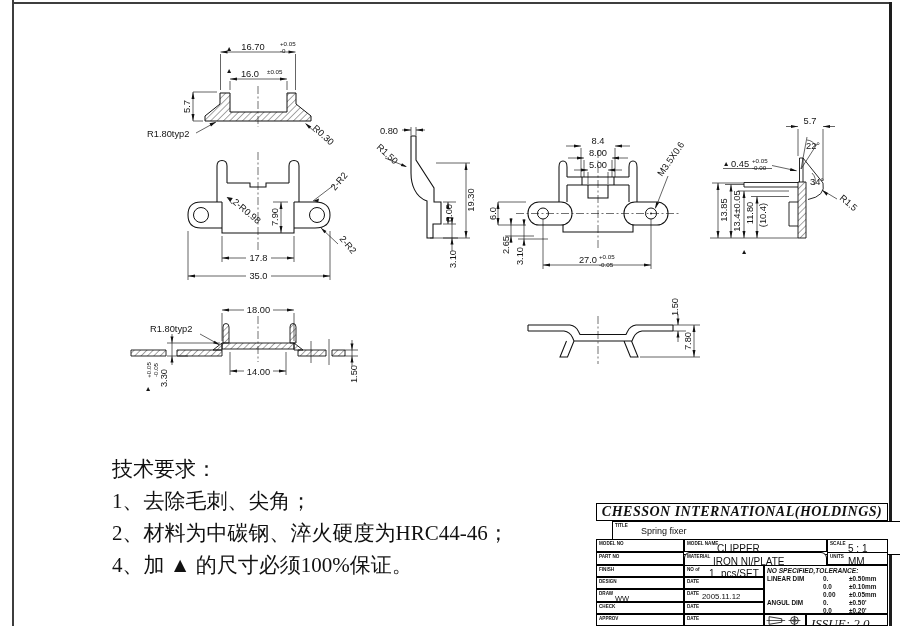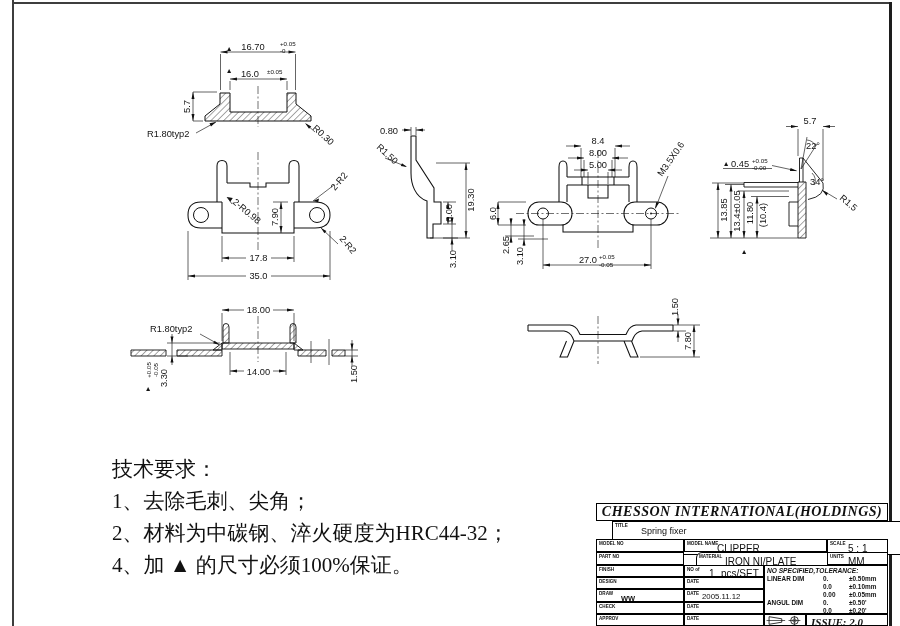--- a/index.html
+++ b/index.html
@@ -19,21 +19,21 @@
   .lbl{position:absolute;top:1px;left:2px;font-size:4.6px;font-weight:bold;letter-spacing:0;}
   .val{position:absolute;font-size:10px;}
   #fileline{position:absolute;top:0;left:0;width:292px;height:14px;font-size:8.6px;font-style:italic;}
   #fileline .fl{font-weight:bold;}
   #company{position:absolute;left:0;top:16px;width:292px;height:18px;border:1.6px solid #000;box-sizing:border-box;
            text-align:center;font-family:"Liberation Serif","DejaVu Serif",serif;font-weight:bold;font-style:italic;
            font-size:14px;line-height:15px;letter-spacing:0.5px;background:#fff;}
   #tolblock{font-size:6.4px;font-weight:bold;}
   #tolblock .tolhead{position:absolute;top:1px;left:2px;font-style:italic;font-size:6.6px;}
   .tolcell{position:absolute;white-space:nowrap;}
-  #issuecell{font-family:"Liberation Serif","DejaVu Serif",serif;font-style:italic;font-size:11px;font-weight:bold;}
+  #issuecell{font-family:"Liberation Serif","DejaVu Serif",serif;font-style:italic;font-size:13px;}
 </style>
 </head>
 <body>
 
 <div id="stage">
 
   <div class="pborder" style="left:12px;top:0;width:2px;height:626px;"></div>
   <div class="pborder" style="left:12px;top:2px;width:878px;height:1.5px;"></div>
   <div class="pborder" style="left:889px;top:2px;width:2.5px;height:624px;background:#1d1d1d;"></div>
 
@@ -220,21 +220,21 @@
       <path fill="#111" stroke="none" d="M678,325 L676.5,318.5 L679.5,318.5 Z M678,331 L676.5,337.5 L679.5,337.5 Z
            M694,325 L692.5,332 L695.5,332 Z M694,357 L692.5,350 L695.5,350 Z"></path>
       <text class="dt" transform="rotate(-90 678 307)" x="678" y="307" text-anchor="middle">1.50</text>
       <text class="dt" transform="rotate(-90 691 341)" x="691" y="341" text-anchor="middle">7.80</text>
     </g>
   </svg>
 
   <div id="notes">
     <div>技术要求：</div>
     <div>1、去除毛刺、尖角；</div>
-    <div>2、材料为中碳钢、淬火硬度为HRC44-32；</div>
+    <div>2、材料为中碳钢、淬火硬度为HRC44-46；</div>
     <div>4、加 ▲ 的尺寸必须100%保证。</div>
   </div>
 
   <div id="tb">
     <div id="company">CHESSON INTERNATIONAL(HOLDINGS) LTD</div>
 
     <div class="cell" style="left:16px;top:34px;width:292px;height:34px;">
       <span class="lbl">TITLE</span>
       <span class="val" style="left:28px;top:4px;font-size:9px;">Spring fixer</span>
     </div>
@@ -247,21 +247,21 @@
       <span class="val" style="left:32px;top:3px;">CLIPPER</span>
     </div>
     <div class="cell" style="left:231px;top:52px;width:61px;height:30px;">
       <span class="lbl">SCALE</span>
       <span class="val" style="left:20px;top:3px;">5 : 1</span>
     </div>
 
     <div class="cell" style="left:0;top:65px;width:88px;height:13px;">
       <span class="lbl">PART NO</span>
     </div>
-    <div class="cell" style="left:100px;top:65px;width:143px;height:23px;border-radius:6px;">
+    <div class="cell" style="left:88px;top:65px;width:143px;height:23px;border-radius:6px;">
       <span class="lbl">MATERIAL</span>
       <span class="val" style="left:28px;top:3px;">IRON NI/PLATE</span>
     </div>
     <div class="cell" style="left:231px;top:65px;width:61px;height:13px;">
       <span class="lbl">UNITS</span>
       <span class="val" style="left:20px;top:3px;">MM</span>
     </div>
 
     <div class="cell" style="left:0;top:78px;width:88px;height:12px;">
       <span class="lbl">FINISH</span>
@@ -274,21 +274,21 @@
 
     <div class="cell" style="left:0;top:90px;width:88px;height:12px;">
       <span class="lbl">DESIGN</span>
     </div>
     <div class="cell" style="left:88px;top:90px;width:80px;height:12px;">
       <span class="lbl">DATE</span>
     </div>
 
     <div class="cell" style="left:0;top:102px;width:88px;height:12.5px;">
       <span class="lbl">DRAW</span>
-      <span class="val" style="left:24px;top:4px;font-size:7.5px;font-weight:bold;">WW</span>
+      <span class="val" style="left:18px;top:4px;font-size:7.5px;font-weight:normal;">WW</span>
     </div>
     <div class="cell" style="left:88px;top:102px;width:80px;height:12.5px;">
       <span class="lbl">DATE</span>
       <span class="val" style="left:17px;top:2px;font-size:7.8px;">2005.11.12</span>
     </div>
 
     <div class="cell" style="left:0;top:114.5px;width:88px;height:12px;">
       <span class="lbl">CHECK</span>
     </div>
     <div class="cell" style="left:88px;top:114.5px;width:80px;height:12px;">

